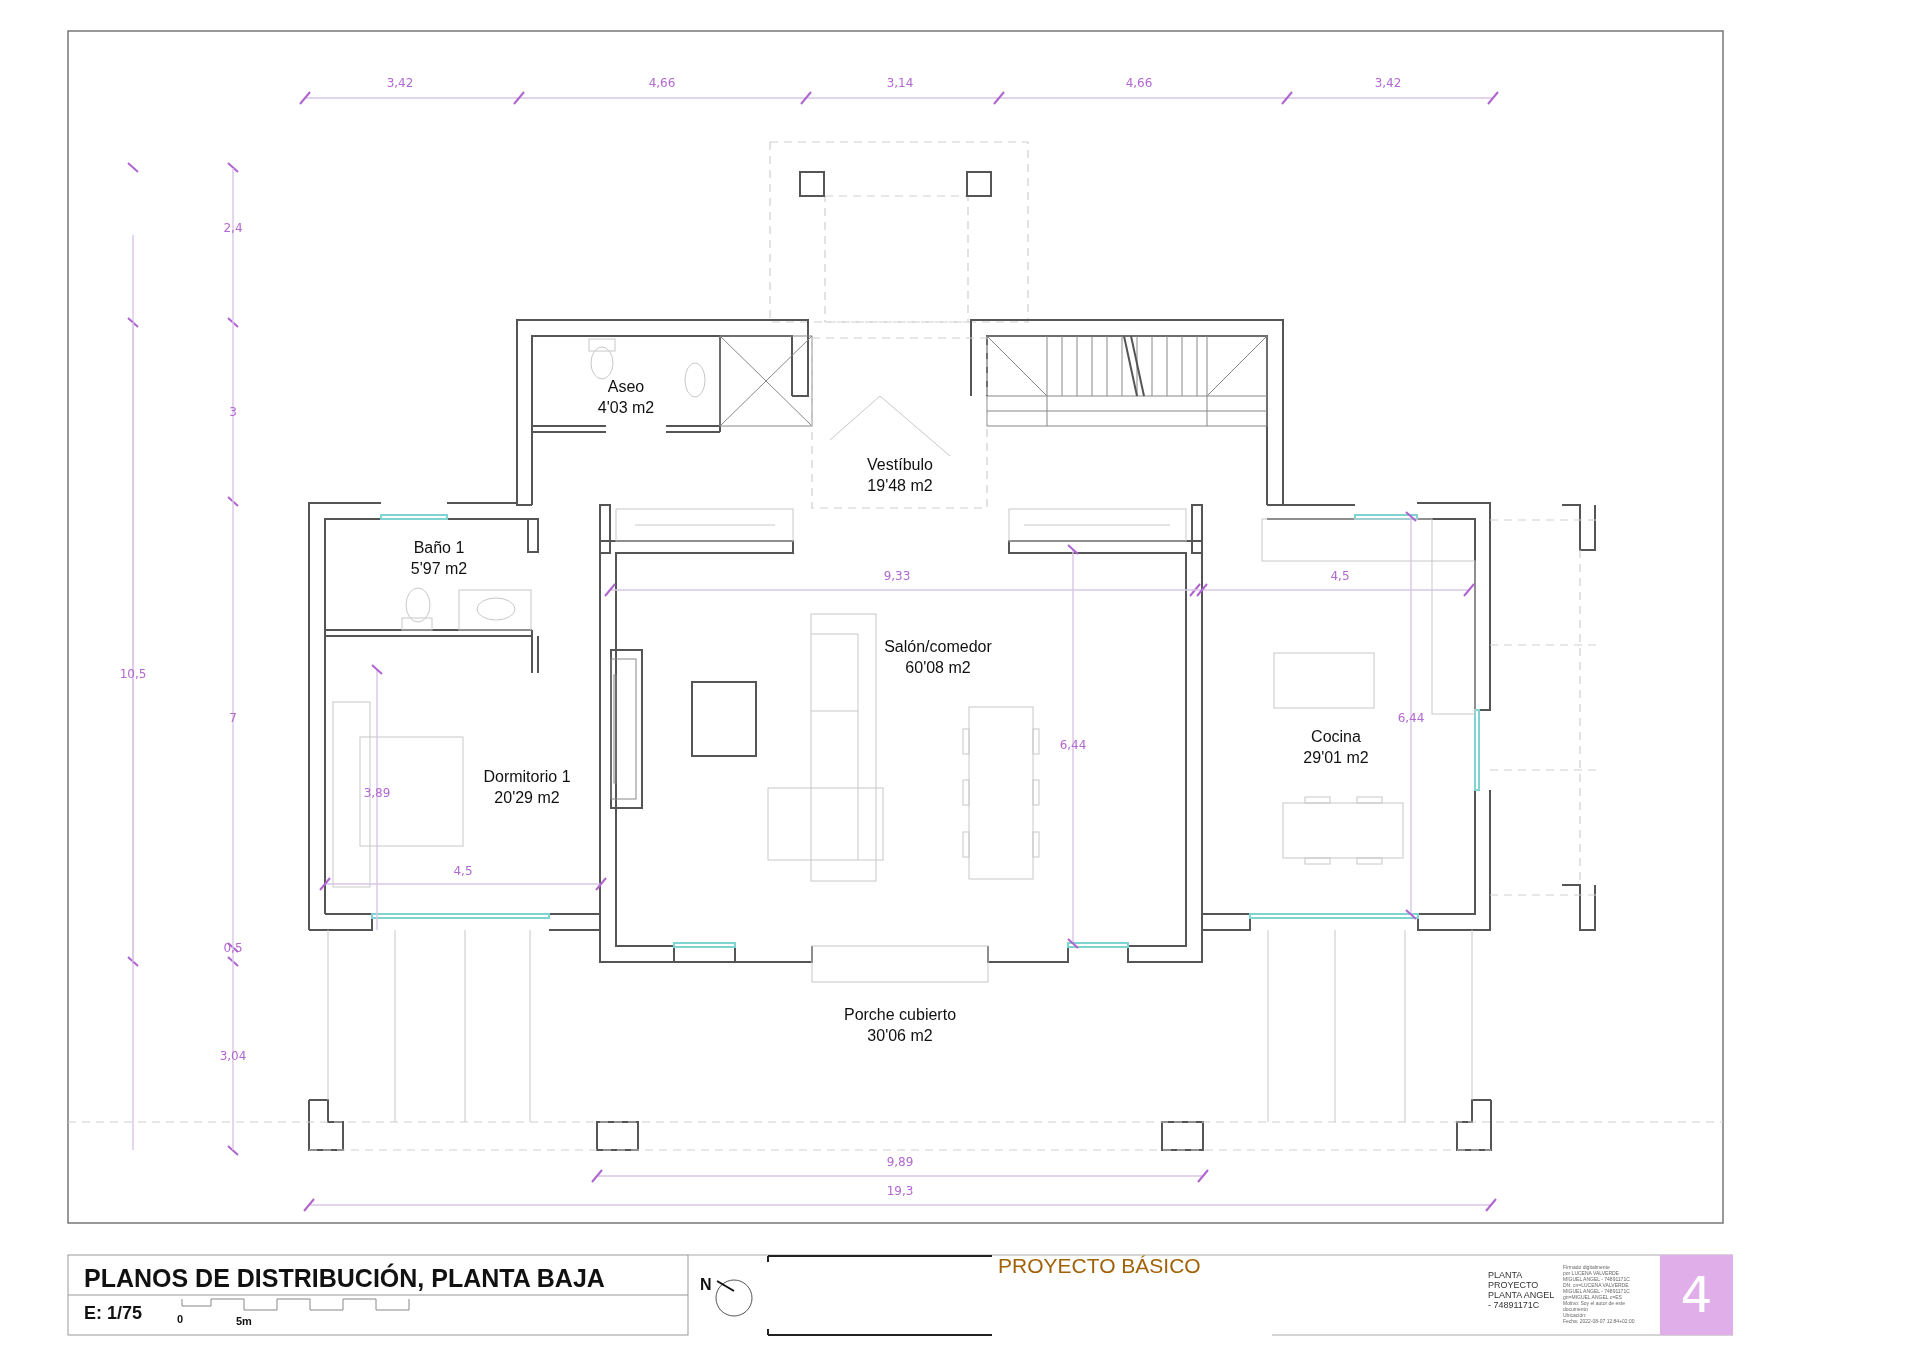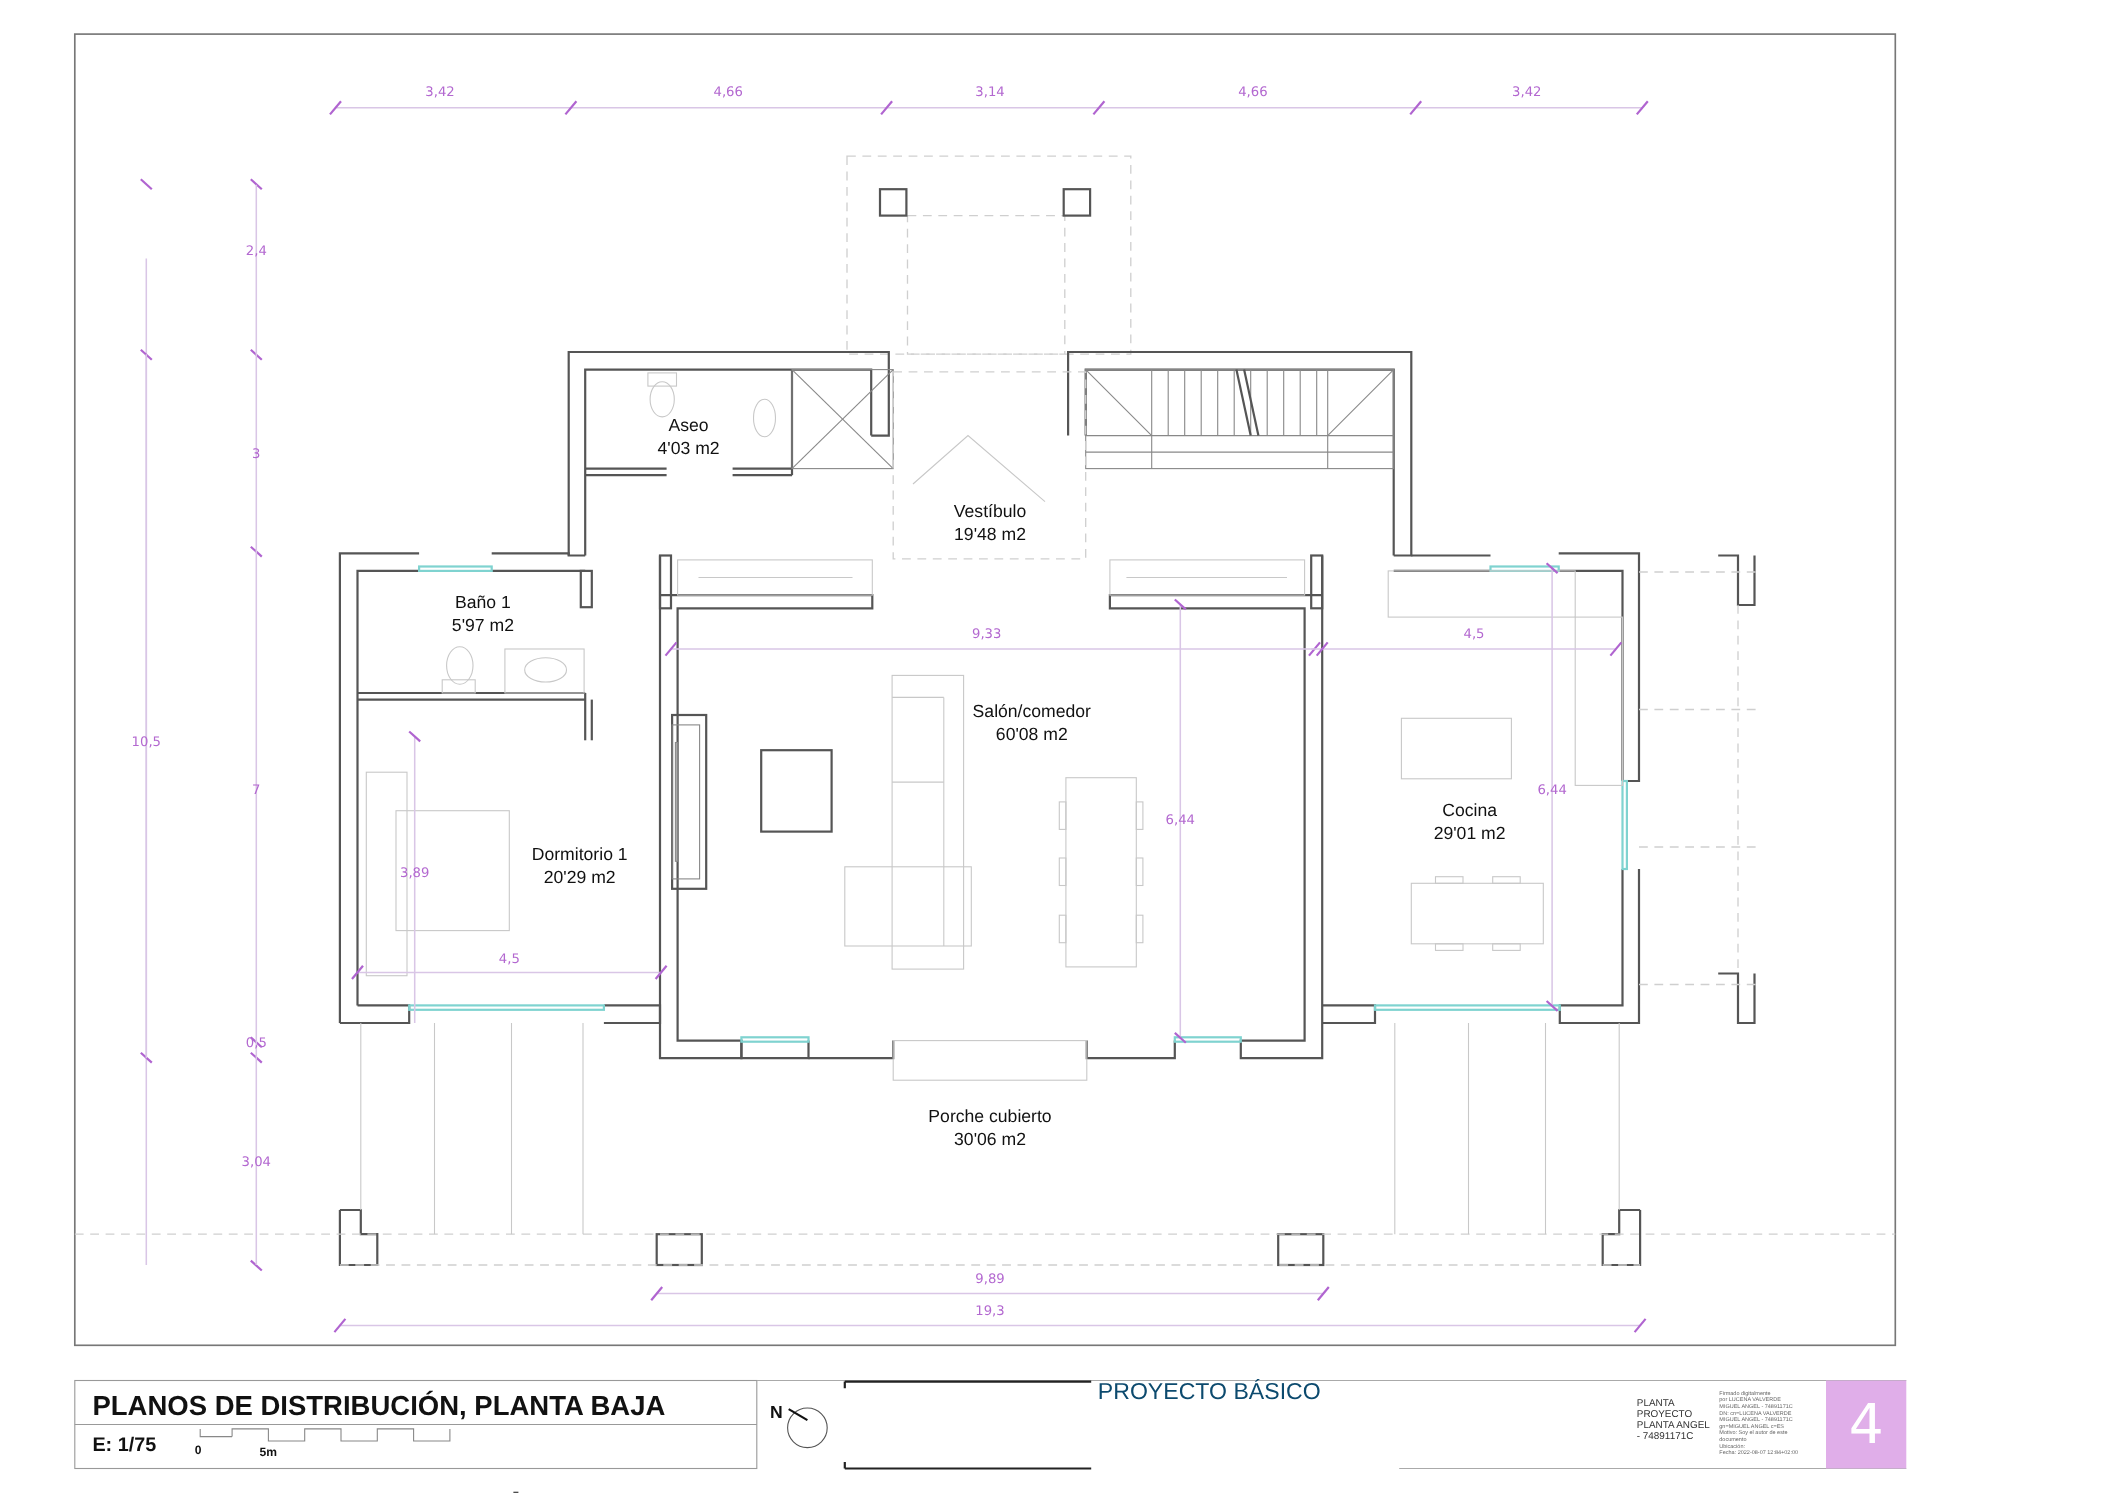--- a/index.html
+++ b/index.html
@@ -11,21 +11,21 @@
   .dash{fill:none;stroke:#cfcfcf;stroke-width:1.2;stroke-dasharray:8 6;}
   .glass{fill:none;stroke:#7fd3d0;stroke-width:2;}
   .dim{stroke:#d9c6e6;stroke-width:1.4;fill:none;}
   .tick{stroke:#b064d0;stroke-width:2;}
   .dimtxt{fill:#b368d0;font-family:"DejaVu Sans",sans-serif;font-size:12px;text-anchor:middle;}
   .room{fill:#111;font-family:"Liberation Sans",sans-serif;font-size:16px;text-anchor:middle;}
   .tb{position:absolute;}
   .tb-title{font-family:"Liberation Sans",sans-serif;font-weight:bold;font-size:25px;color:#111;}
   .tb-scale{font-family:"Liberation Sans",sans-serif;font-weight:bold;font-size:18px;color:#111;}
   .tb-small{font-family:"Liberation Sans",sans-serif;font-weight:bold;font-size:11px;color:#111;}
-  .tb-proj{font-family:"Liberation Sans",sans-serif;font-size:21px;color:#0c4a6e;}
+  .tb-proj{font-family:"Liberation Sans",sans-serif;font-size:21px;color:#a16207;}
   .tb-author{font-family:"Liberation Sans",sans-serif;font-size:9px;color:#333;line-height:10px;}
   .tb-sig{font-family:"Liberation Sans",sans-serif;font-size:5px;color:#666;line-height:6px;}
   .sheetnum{background:#e0aee9;color:#fff;font-family:"DejaVu Sans",sans-serif;font-size:50px;display:flex;align-items:center;justify-content:center;}
 </style>
 </head>
 <body>
 
 <svg width="1920" height="1357" viewBox="0 0 1920 1357">
 
   <rect x="68" y="31" width="1655" height="1192" fill="none" stroke="#777" stroke-width="1.5"></rect>

